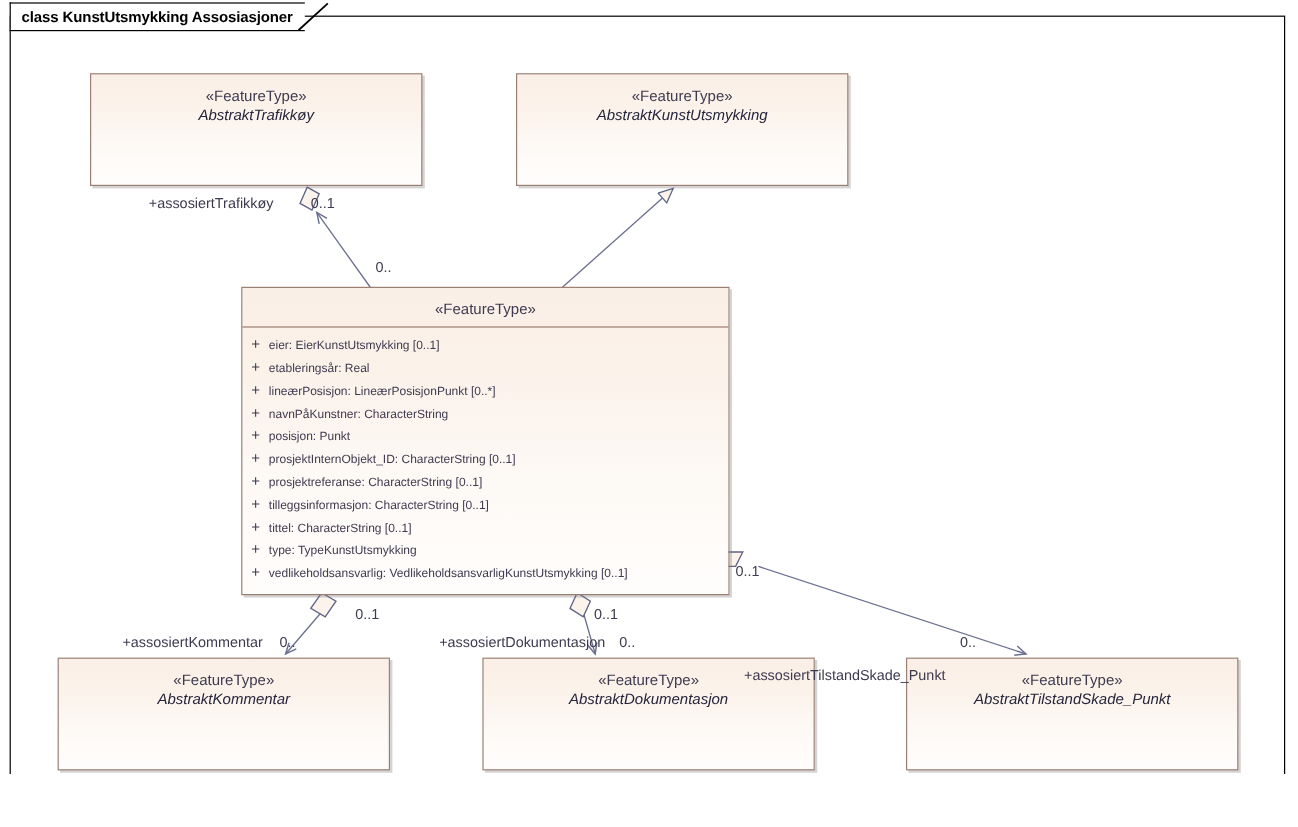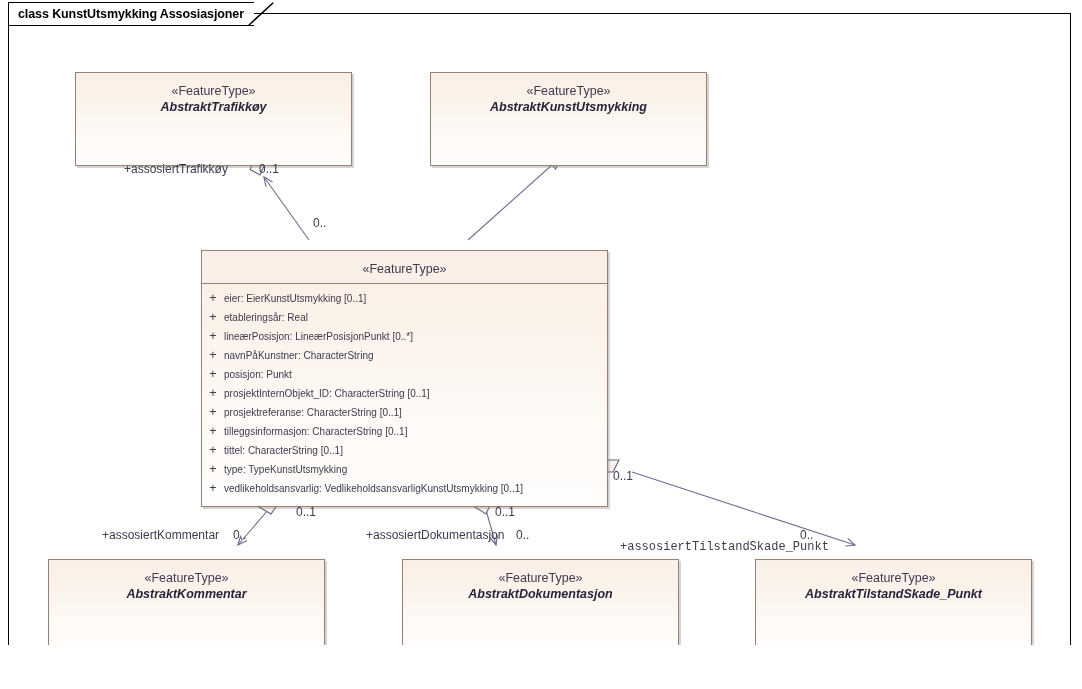--- a/index.html
+++ b/index.html
@@ -69,36 +69,35 @@
   }
 
   
   .uml-class {
     position: absolute;
     box-sizing: border-box;
     border: 1px solid #9c7f73;
     background: linear-gradient(to bottom, #faefe6 0%, #fbf2ea 28%, #fdf9f5 62%, #fffdfc 100%);
     box-shadow: 2px 2px 0 rgba(120,110,110,0.30);
     z-index: 3;
-    margin-top: 11px;
   }
   .uml-head {
     text-align: center;
     padding-top: 10px;
     padding-bottom: 6px;
   }
   .stereotype {
     font-size: 12.5px;
     color: #3e3a4f;
     line-height: 16px;
     white-space: nowrap;
   }
   .classname {
     font-size: 12.5px;
-    font-weight: bold;
+    font-weight: normal;
     font-style: italic;
     color: #25243a;
     line-height: 17px;
     white-space: nowrap;
   }
   .classname.concrete {
     font-style: normal;
   }
   .uml-sep {
     border-top: 1px solid #9c7f73;
@@ -278,17 +277,17 @@
   <span class="edge-label" style="left:313px; top:216px;">0..</span>
 
   <span class="edge-label" style="left:102px; top:528px;">+assosiertKommentar</span>
   <span class="edge-label" style="left:233px; top:528px;">0..</span>
   <span class="edge-label" style="left:296px; top:505px;">0..1</span>
 
   <span class="edge-label" style="left:366px; top:528px;">+assosiertDokumentasjon</span>
   <span class="edge-label" style="left:516px; top:528px;">0..</span>
   <span class="edge-label" style="left:495px; top:505px;">0..1</span>
 
-  <span class="edge-label" style="left:620px; top:540px;font-family:Liberation Mono, monospace;">+assosiertTilstandSkade_Punkt</span>
+  <span class="edge-label" style="left:620px; top:556px;">+assosiertTilstandSkade_Punkt</span>
   <span class="edge-label" style="left:800px; top:528px;">0..</span>
   <span class="edge-label" style="left:613px; top:469px;">0..1</span>
 
 </div>
 
 </body></html>

